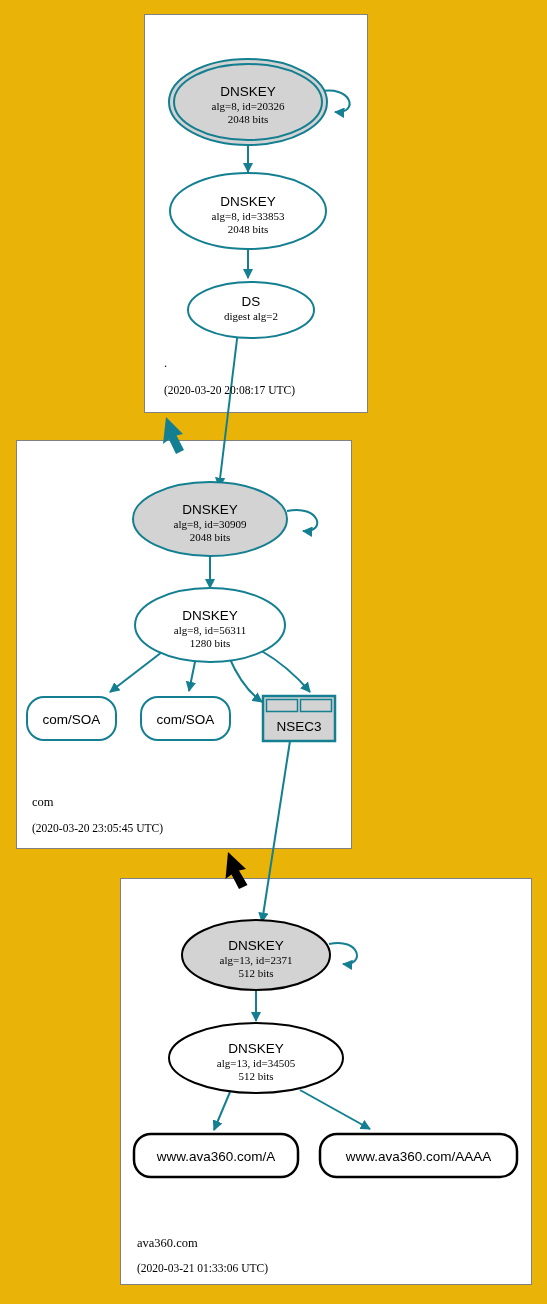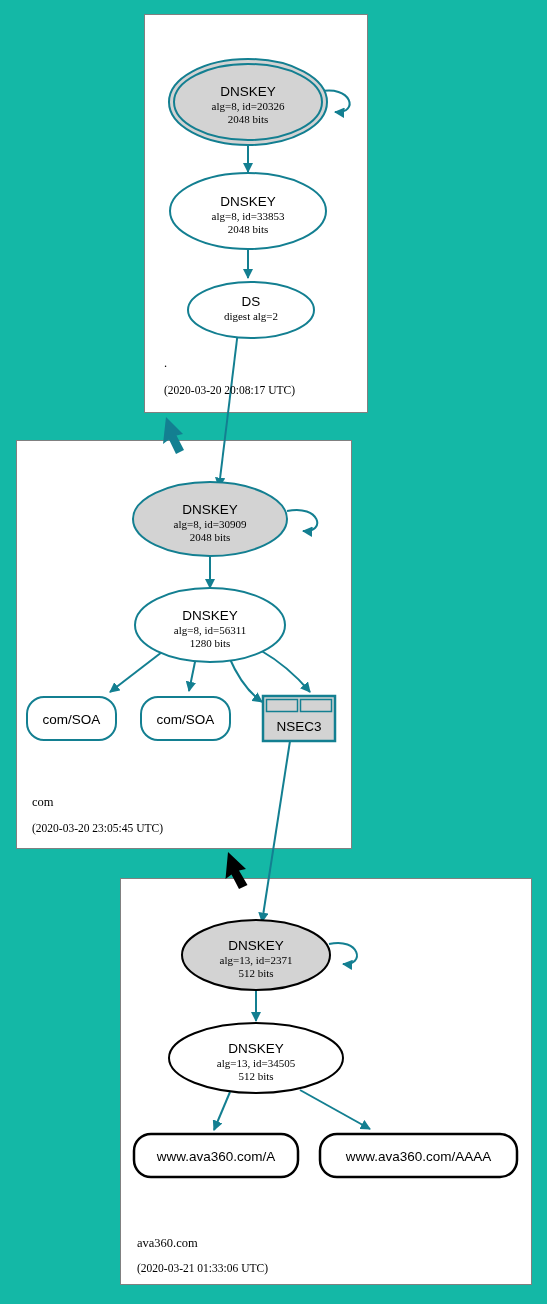--- a/index.html
+++ b/index.html
@@ -4,21 +4,21 @@
 <style>
   html, body {
     margin: 0;
     padding: 0;
     background: #ffffff;
   }
   #diagram-root {
     position: relative;
     width: 547px;
     height: 1304px;
-    background: #14b8a6;
+    background: #eab308;
     font-family: "Liberation Sans", sans-serif;
     overflow: hidden;
   }
   svg { display: block; }
 
   
   .t-type {
     font-family: "Liberation Sans", sans-serif;
     font-size: 13.5px;
     fill: #000000;

